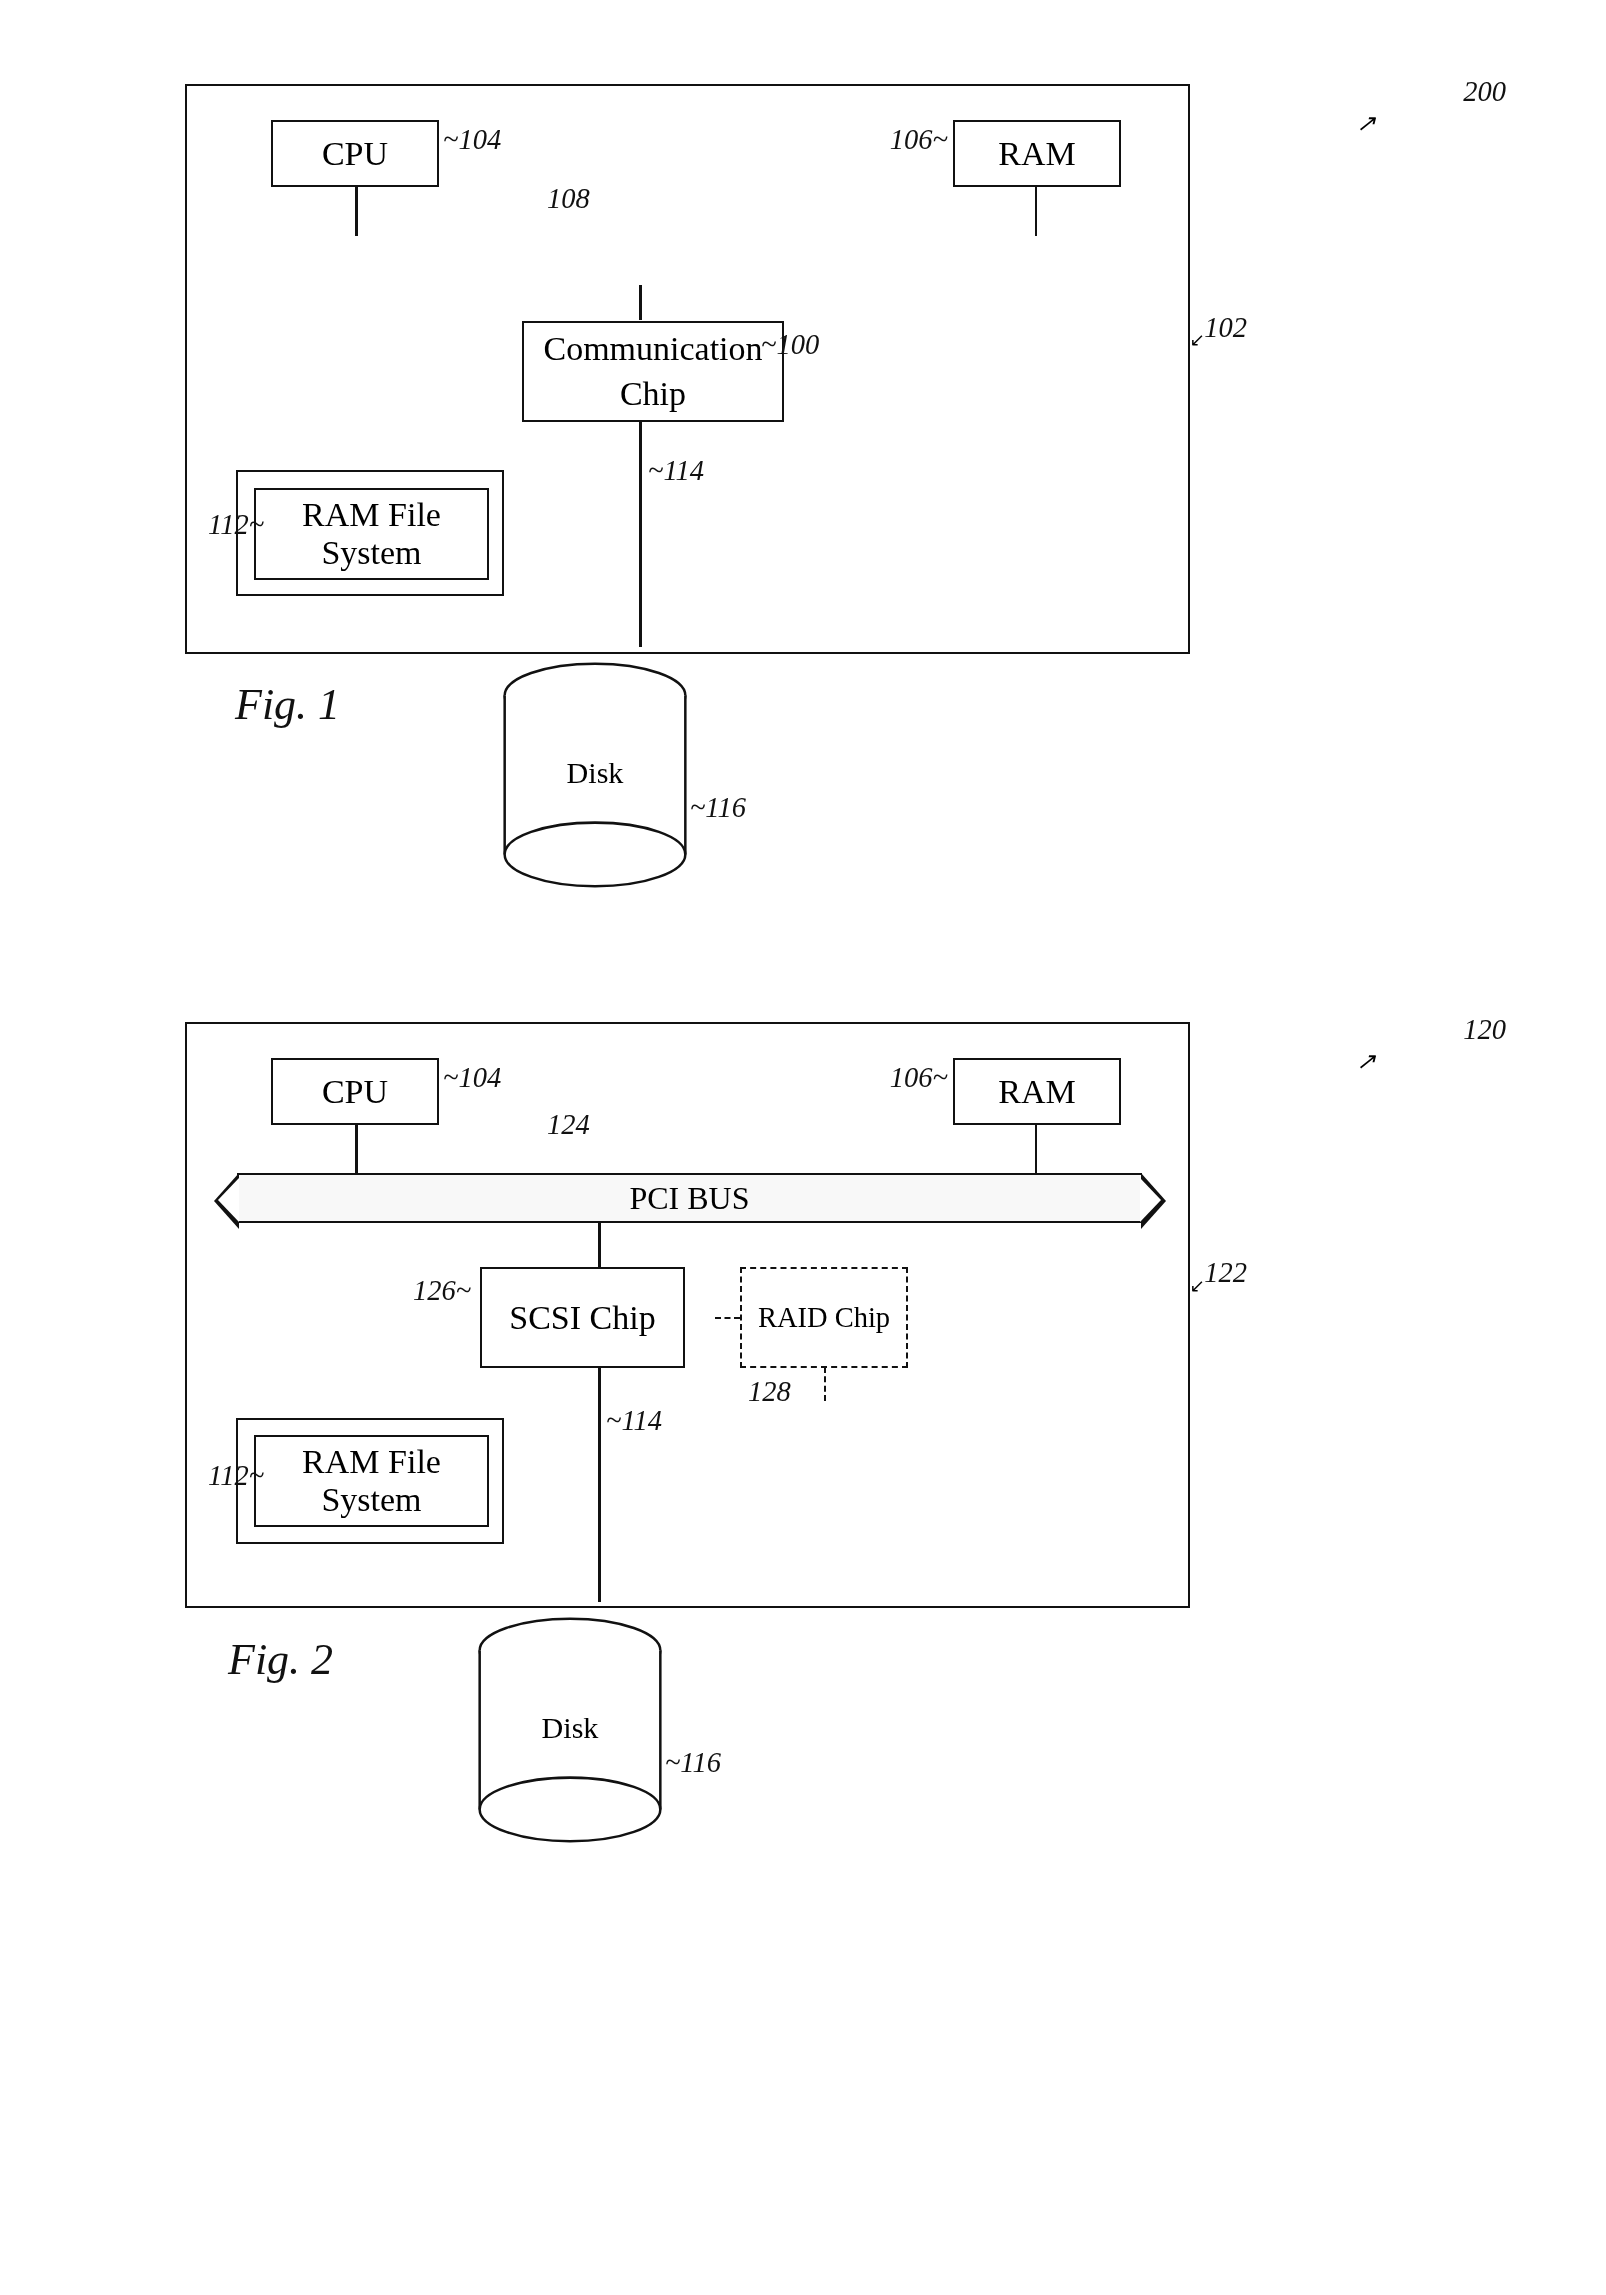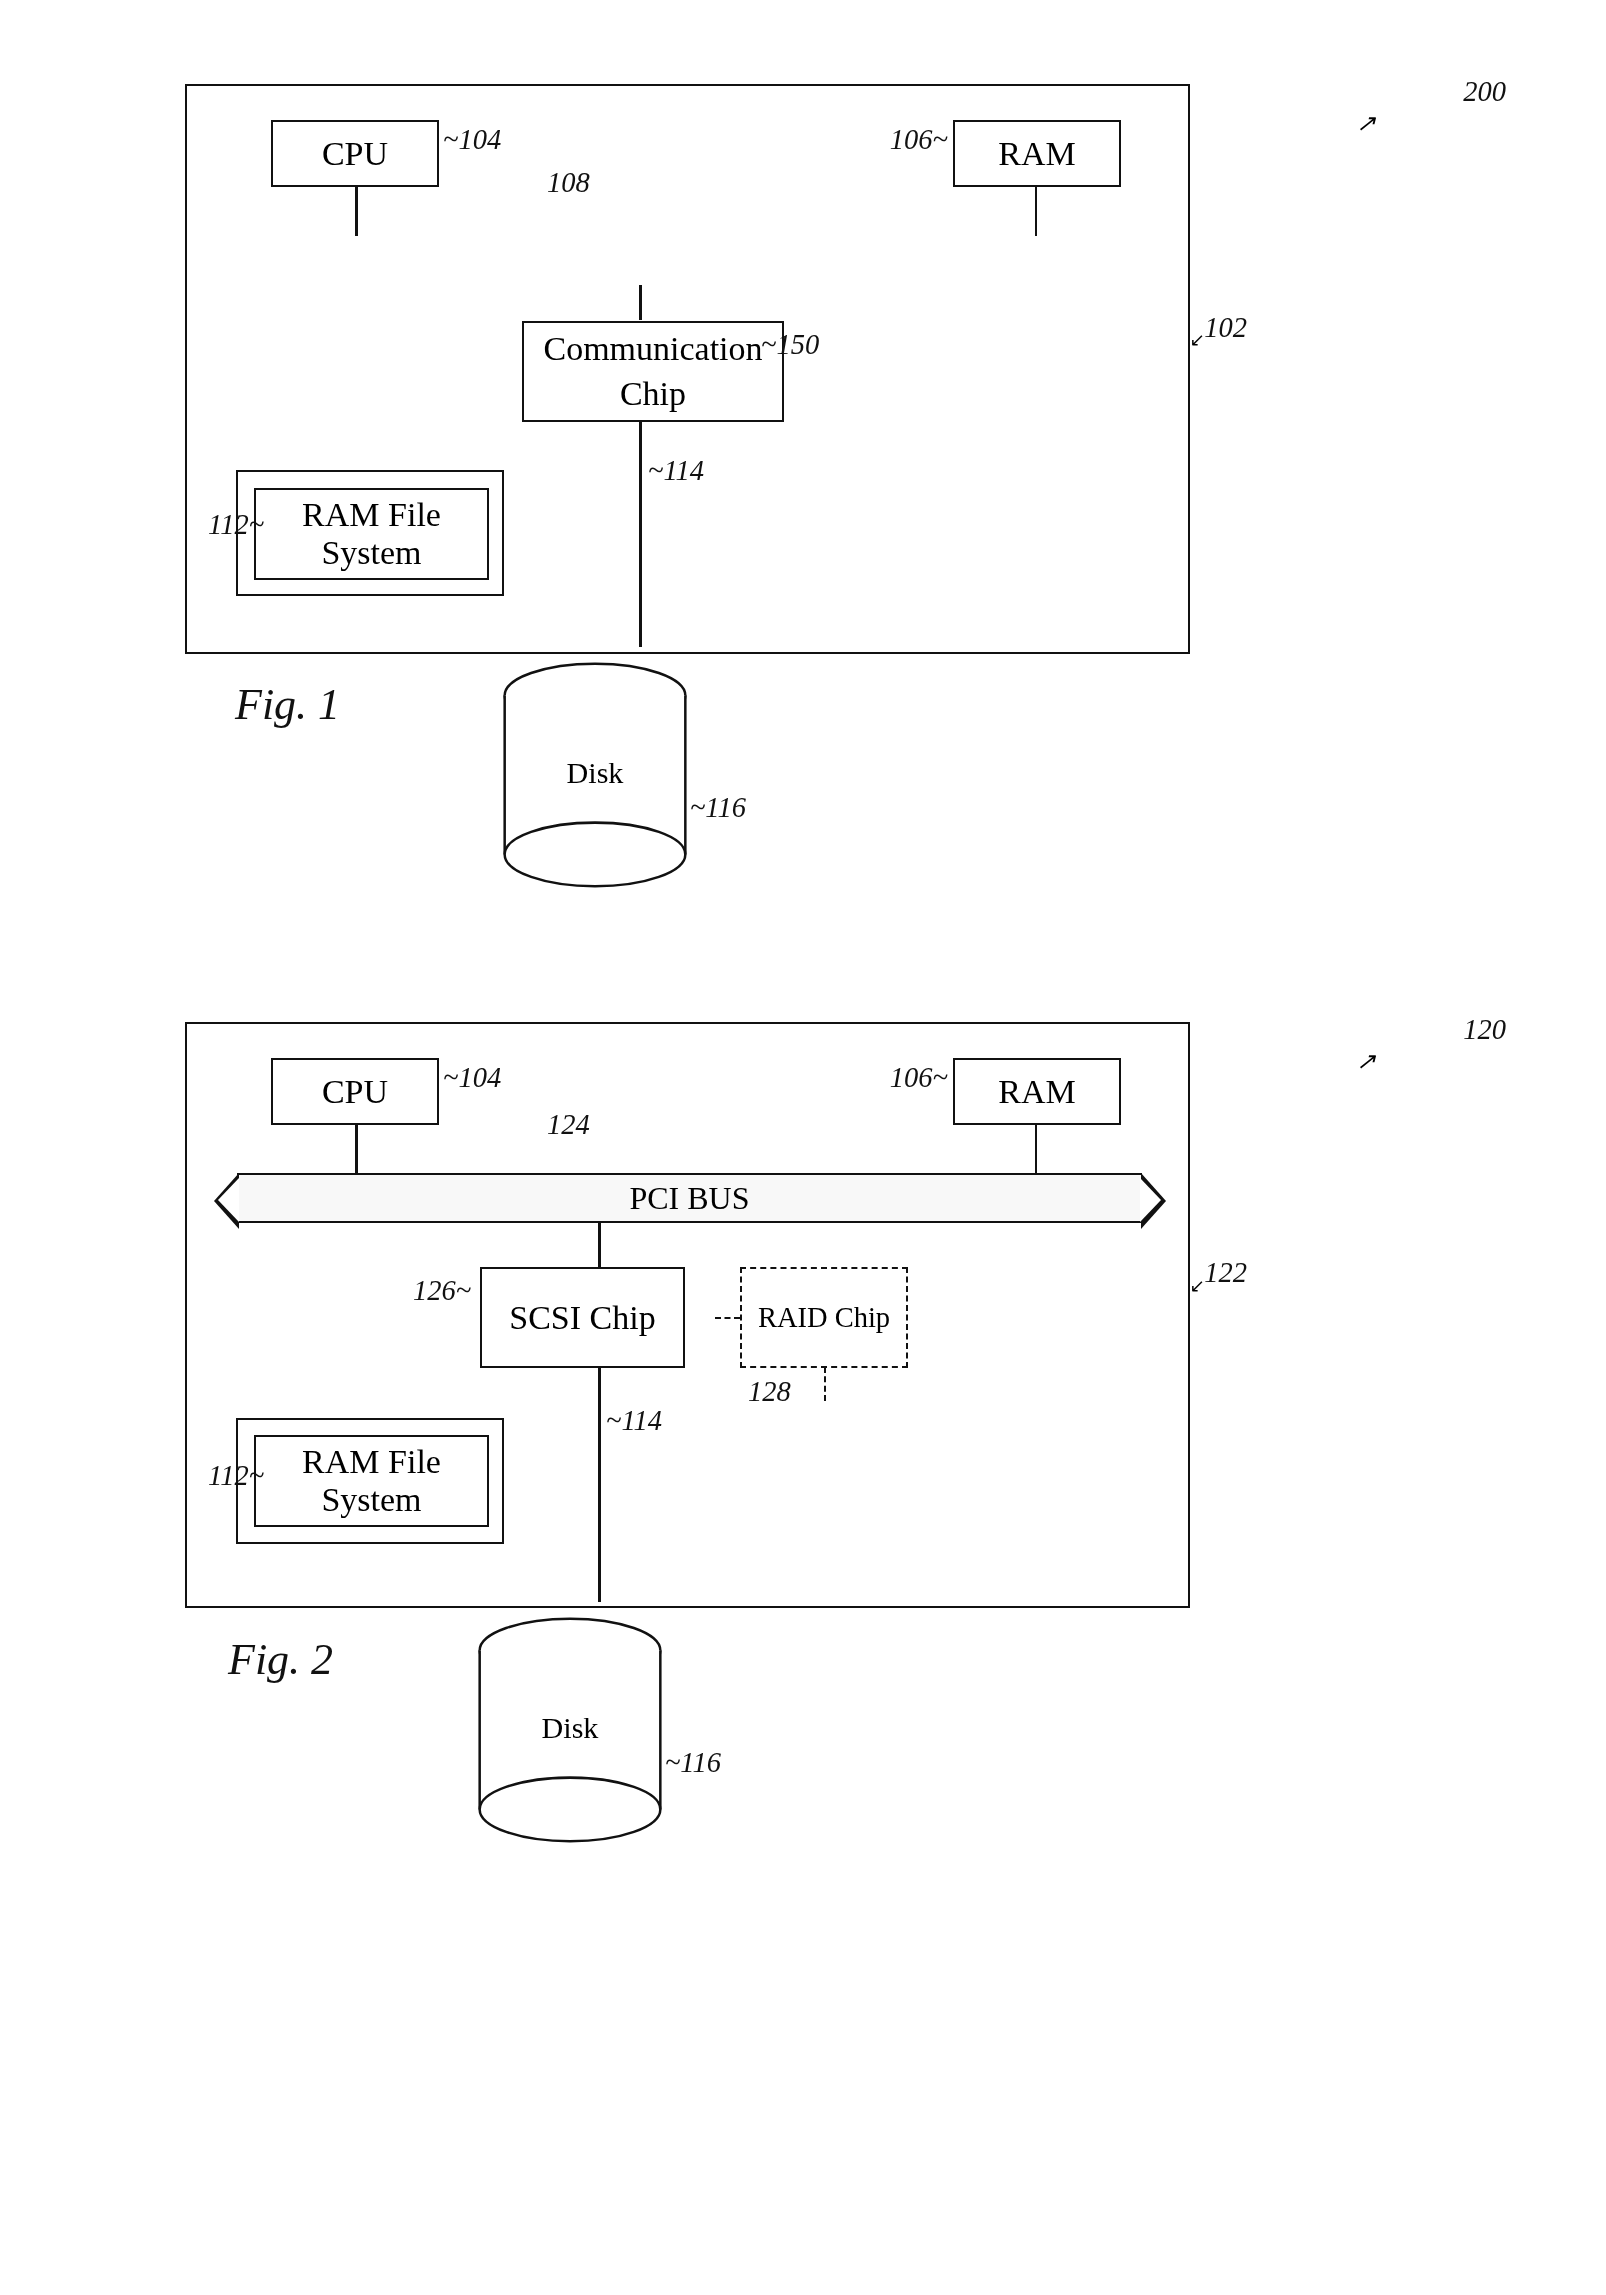--- a/index.html
+++ b/index.html
@@ -168,33 +168,33 @@
       </div>
 
       <div class="ref" style="position:absolute; left:256px; top:38px;">~104</div>
 
       <div class="comp-box" style="right:67px; top:34px; width:168px; height:67px;">
         <span>RAM</span>
       </div>
 
       <div class="ref" style="position:absolute; right:240px; top:38px;">106~</div>
 
-      <div class="ref" style="position:absolute; left:360px; top:81px; font-style:italic;">108</div>
+      <div class="ref" style="position:absolute; left:360px; top:97px; font-style:italic;">108</div>
 
       <div class="v-line" style="left:168px; top:101px; height:49px;"></div>
 
       <div class="v-line" style="right:151px; top:101px; height:49px;"></div>
 
 
       <div class="comp-box" style="left:335px; top:235px; width:262px; height:101px; line-height:1.3;">
         <span>Communication
 Chip</span>
       </div>
 
-      <div class="ref" style="position:absolute; left:574px; top:243px;">~150</div>
+      <div class="ref" style="position:absolute; left:574px; top:243px;">~100</div>
 
       <div class="v-line" style="left:452px; top:199px; height:35px;"></div>
 
       <div class="v-line" style="left:452px; top:335px; height:226px;"></div>
 
       <div class="ref" style="position:absolute; left:461px; top:369px;">~114</div>
 
       <div class="comp-box" style="left:67px; top:402px; width:235px; height:92px;">
         <span>RAM
 File System</span>

